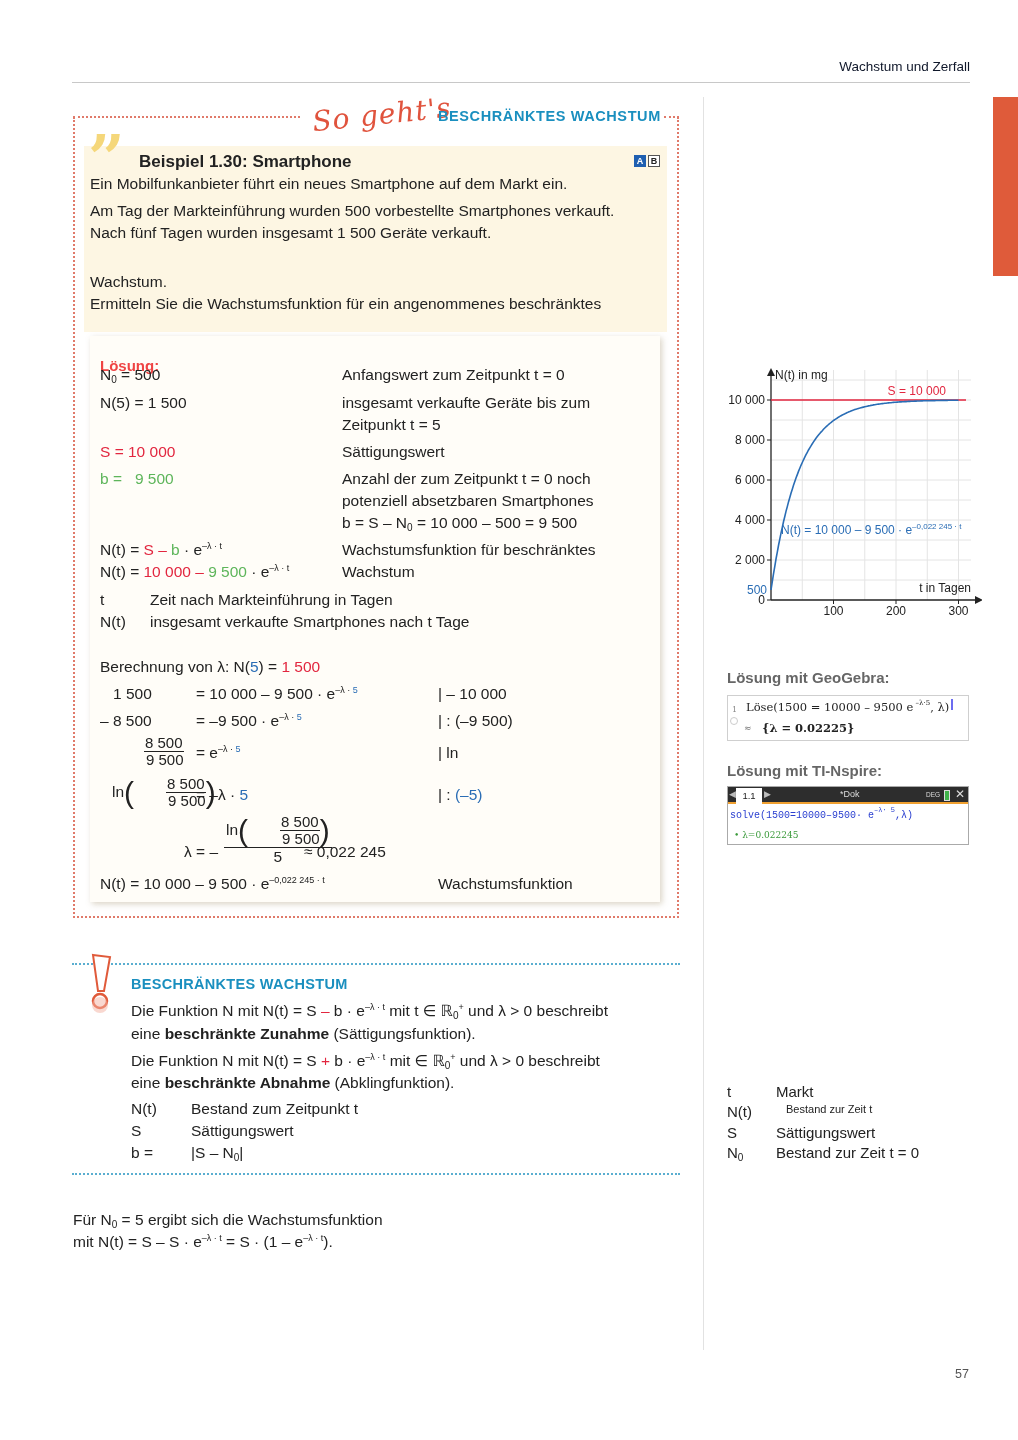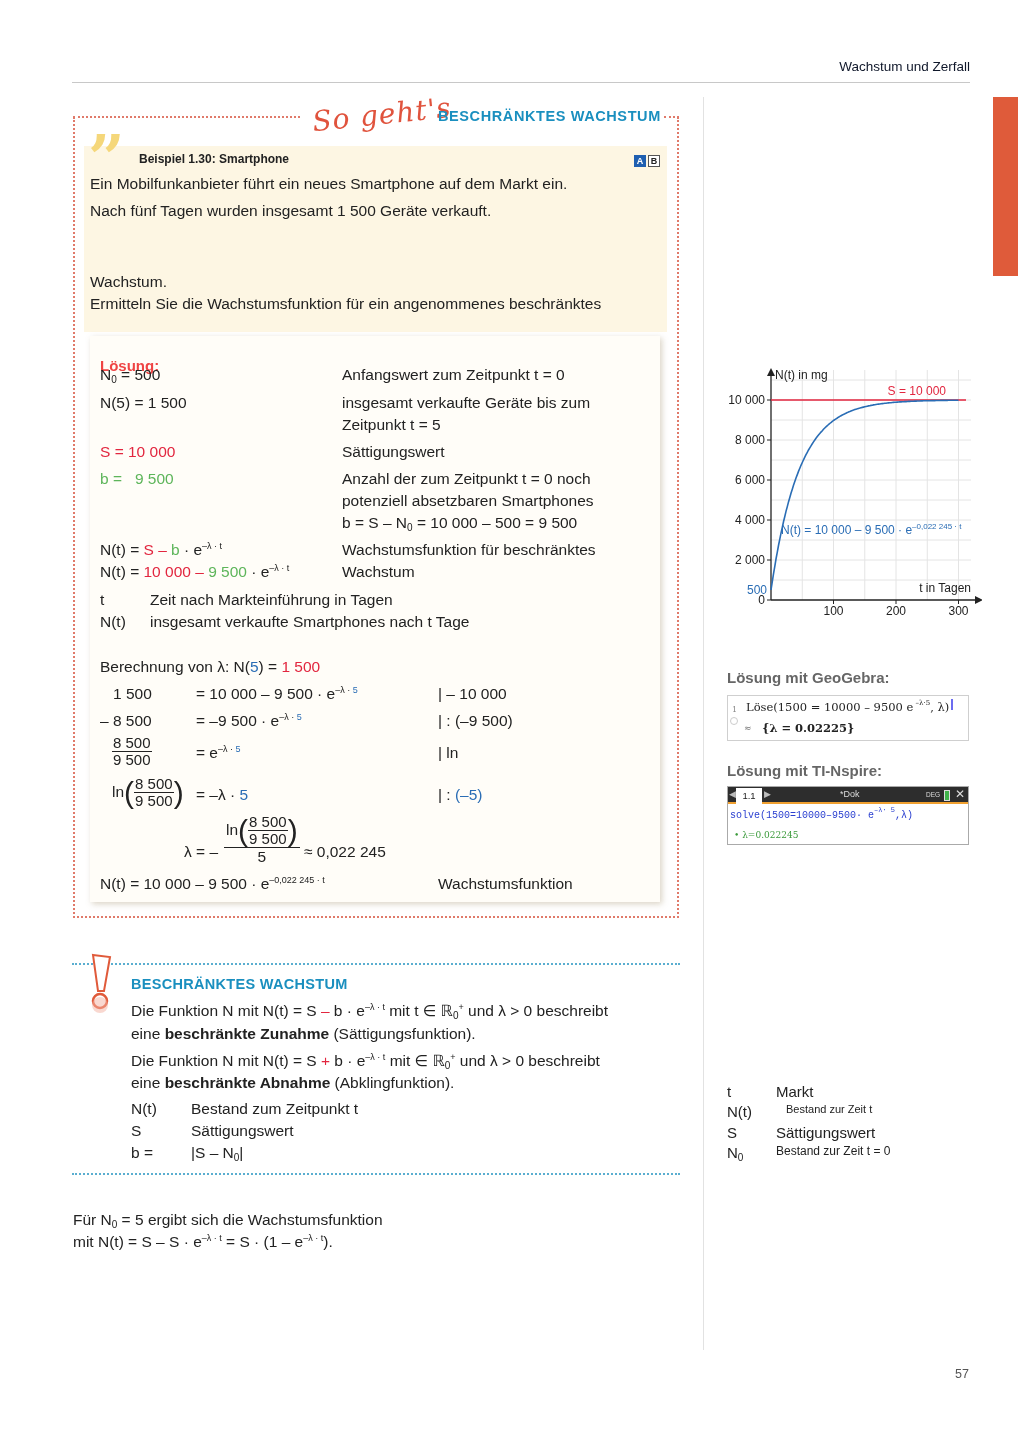--- a/index.html
+++ b/index.html
@@ -23,31 +23,31 @@
 
   
   .sg-box { left: 73px; top: 117px; width: 606px; height: 801px; border: 2px dotted #e07a6a; border-top: none; }
   .sg-top-left { left: 73px; top: 116px; width: 227px; height: 0; border-top: 2px dotted #e07a6a; }
   .sg-top-right { left: 664px; top: 116px; width: 15px; height: 0; border-top: 2px dotted #e07a6a; }
   .sg-script { left: 312px; top: 98px; font-family: "DejaVu Serif", serif; font-style: italic; font-size: 28px; color: #e0533d; transform: rotate(-6deg); letter-spacing: 1px; }
   .sg-heading { left: 438px; top: 108px; font-size: 14.5px; font-weight: bold; color: #1a8fbf; letter-spacing: 0.6px; }
 
   .example-bg { left: 84px; top: 146px; width: 583px; height: 186px; background: #fdf6e3; }
   .quote-icon { left: 88px; top: 126px; font-size: 64px; font-family: "DejaVu Serif", serif; font-weight: bold; color: #f5d77a; line-height: 1; letter-spacing: -6px; }
-  .ex-title { left: 139px; top: 152px; font-weight: bold; font-size: 12px; }
+  .ex-title { left: 139px; top: 152px; font-weight: bold; font-size: 17px; }
   .badges { left: 634px; top: 155px; display: flex; gap: 2px; }
   .badge { width: 12px; height: 12px; font-size: 9px; font-weight: bold; display: flex; align-items: center; justify-content: center; }
   .badge-a { background: #1f5fb0; color: #fff; }
   .badge-b { background: #fff; color: #222; border: 1px solid #555; }
   .ex-text { left: 90px; font-size: 15.5px; line-height: 22px; }
 
   .solution-card { left: 90px; top: 336px; width: 570px; height: 566px; background: #fffdf8; box-shadow: 2px 2px 6px rgba(150,130,90,0.35); }
   .sol-line { position: absolute; font-size: 15.5px; white-space: nowrap; line-height: 22px; }
 
-  .frac { display: inline-flex; flex-direction: column; align-items: center; vertical-align: middle; line-height: 16px; font-size: 15px; }
+  .frac { display: inline-flex; flex-direction: column; align-items: flex-end; vertical-align: middle; line-height: 16px; font-size: 15px; margin-left: 32px; }
   .frac .num { border-bottom: 1px solid #222; padding: 0 1px; }
   .paren { font-size: 30px; font-weight: 100; vertical-align: middle; line-height: 1; }
 
   
   .chart-wrap { left: 722px; top: 360px; width: 260px; height: 265px; }
   .chart-wrap svg text { font-family: "Liberation Sans", sans-serif; }
 
   .section-label { font-size: 15px; font-weight: bold; color: #666; }
   .geogebra-box { left: 727px; top: 695px; width: 242px; height: 46px; border: 1px solid #cfcfcf; background: #fff; }
   .gg-line { position: absolute; font-family: "DejaVu Serif", serif; font-size: 11.5px; white-space: nowrap; }
@@ -80,20 +80,21 @@
 <div class="abs quote-icon">”</div>
 <div class="abs ex-title">Beispiel 1.30: Smartphone</div>
 <div class="abs badges">
   <span class="badge badge-a">A</span>
   <span class="badge badge-b">B</span>
 </div>
 <div class="abs ex-text" style="top:173px">
   <div>Ein Mobilfunkanbieter führt ein neues Smartphone auf dem Markt ein.</div>
 </div>
 <div class="abs ex-text" style="top:200px">
+  <div>Am Tag der Markteinführung wurden 500 vorbestellte Smartphones verkauft.</div>
   <div>Nach fünf Tagen wurden insgesamt 1 500 Geräte verkauft.</div>
 </div>
 <div class="abs ex-text" style="top:271px">
   <div>Wachstum.</div>
   <div>Ermitteln Sie die Wachstumsfunktion für ein angenommenes beschränktes</div>
 </div>
 
 <div class="abs solution-card">
   <div class="sol-line orange" style="left:10px;top:7px;font-weight:bold;font-size:15px">Lösung:</div>
 
@@ -269,15 +270,15 @@
 <div class="abs merk-text" style="left:73px;top:1209px"><span>Für N</span><sub>0</sub><span> = 5 ergibt sich die Wachstumsfunktion</span></div>
 <div class="abs merk-text" style="left:73px;top:1231px"><span>mit N(t) = S – S · e</span><sup>–λ · t</sup><span> = S · (1 – e</span><sup>–λ · t</sup><span>).</span></div>
 
 <div class="legend-row" style="left:727px;top:1083px;font-size:15px">t</div>
 <div class="legend-row" style="left:776px;top:1083px;font-size:15px">Markt</div>
 <div class="legend-row" style="left:727px;top:1103px;font-size:15px">N(t)</div>
 <div class="legend-row" style="left:786px;top:1103px;font-size:11px">Bestand zur Zeit t</div>
 <div class="legend-row" style="left:727px;top:1124px;font-size:15px">S</div>
 <div class="legend-row" style="left:776px;top:1124px;font-size:15px">Sättigungswert</div>
 <div class="legend-row" style="left:727px;top:1144px;font-size:15px"><span>N</span><sub>0</sub></div>
-<div class="legend-row" style="left:776px;top:1144px;font-size:12px">Bestand zur Zeit t = 0</div>
+<div class="legend-row" style="left:776px;top:1144px;font-size:15px">Bestand zur Zeit t = 0</div>
 
 <div class="abs page-number">57</div>
 
 </body></html>

